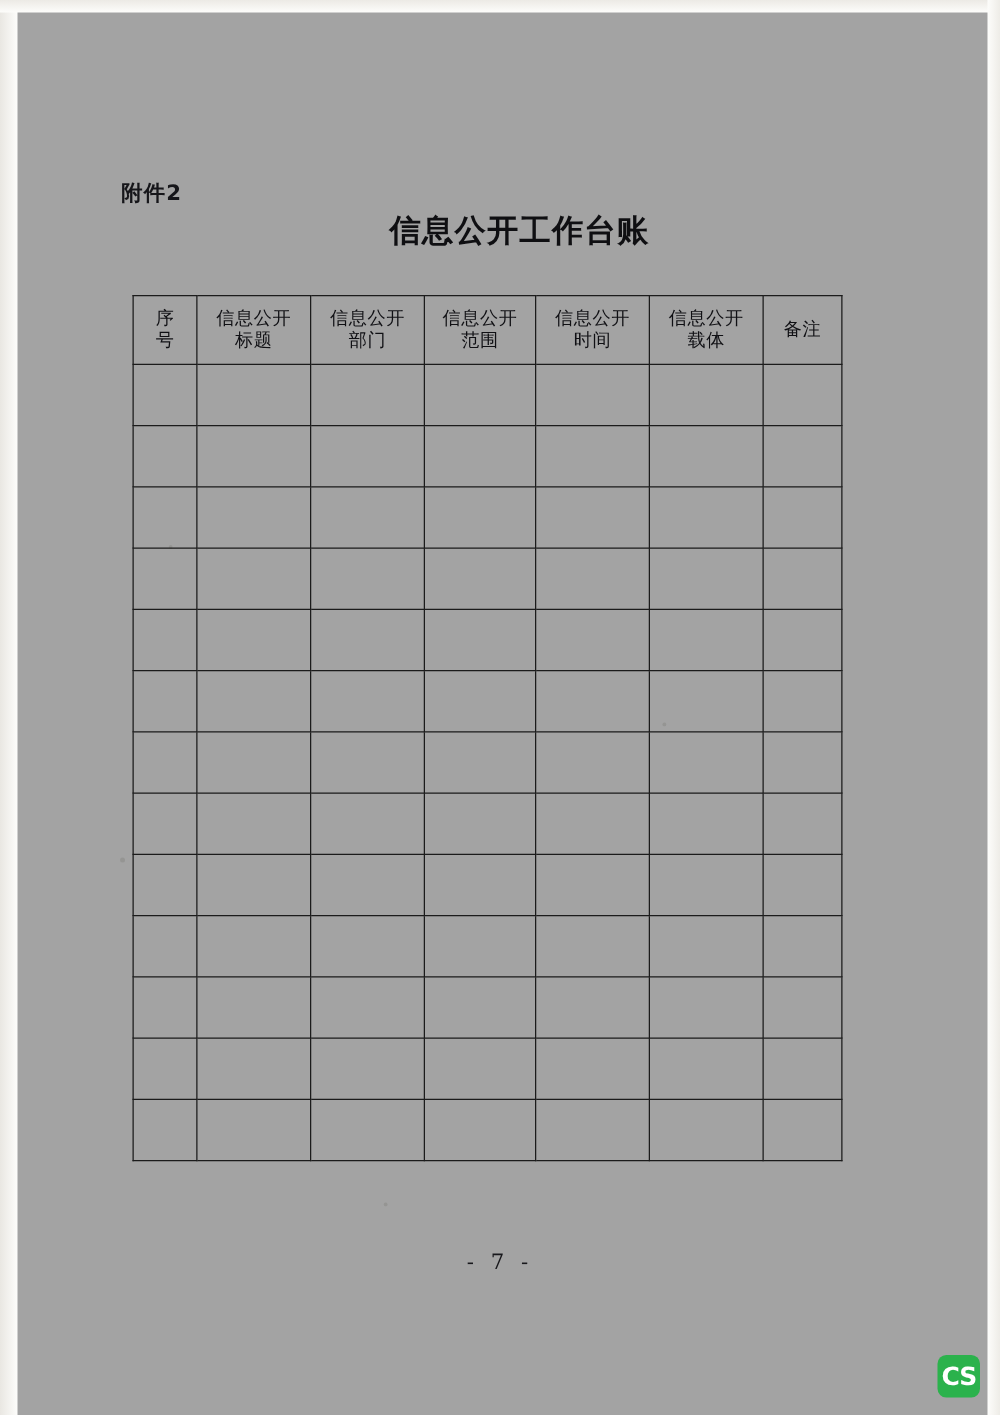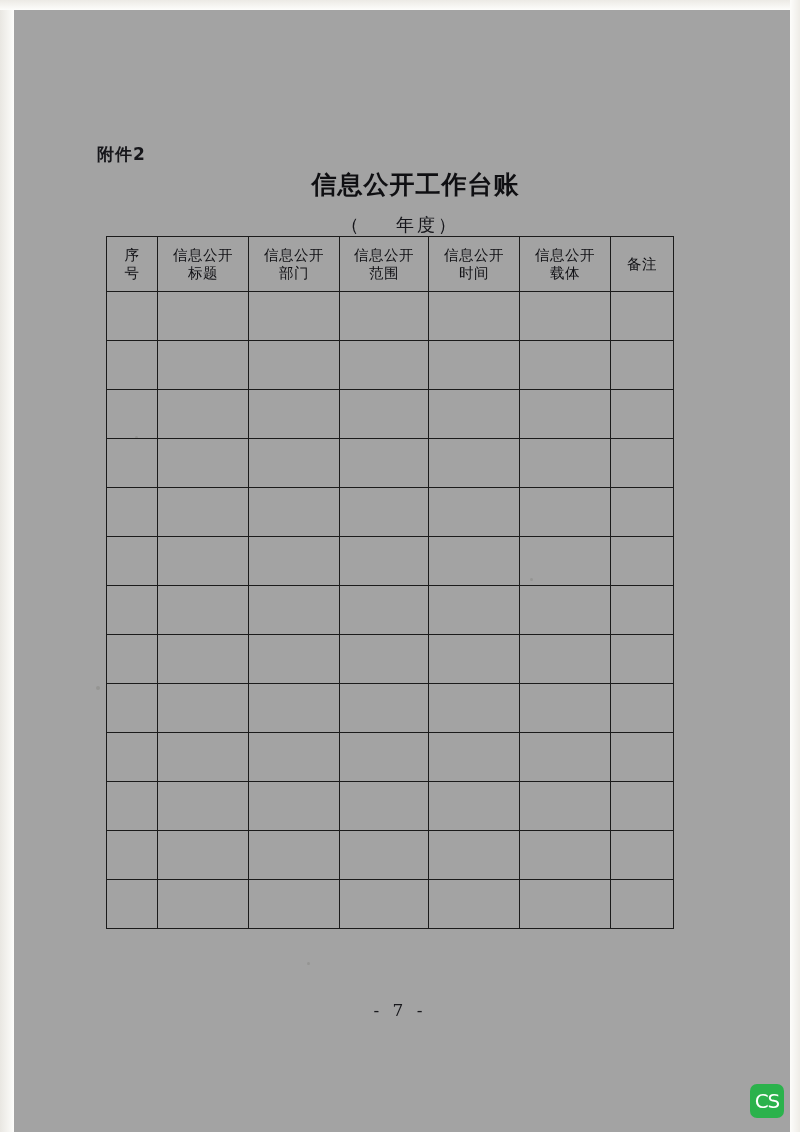--- a/index.html
+++ b/index.html
@@ -134,21 +134,21 @@
     align-items: center;
     gap: 9px;
   }
   .watermark .cs-badge {
     width: 34px;
     height: 34px;
     border-radius: 7px;
     background: #2bb24c;
     color: #ffffff;
     font-size: 20px;
-    font-weight: normal;
+    font-weight: bold;
     display: flex;
     align-items: center;
     justify-content: center;
     font-family: "DejaVu Sans", "Liberation Sans", sans-serif;
     letter-spacing: -1px;
   }
   .watermark .cs-text {
     font-size: 24px;
     font-weight: bold;
     color: #2a2a2e;
@@ -173,23 +173,20 @@
 
   <div class="speck" style="left:135px; top:436px; width:3px; height:3px;"></div>
   <div class="speck" style="left:96px; top:686px; width:4px; height:4px;"></div>
   <div class="speck" style="left:307px; top:962px; width:3px; height:3px;"></div>
   <div class="speck" style="left:530px; top:578px; width:3px; height:3px;"></div>
 
   <div class="attachment-label">附件2</div>
 
   <div class="doc-title">信息公开工作台账</div>
 
-  <div class="doc-subtitle">
-    <span>（</span><span class="gap"></span><span>年度）</span>
-  </div>
 
   <table class="ledger">
     <thead>
       <tr>
         <th style="width:50px">
           <span class="l1">序</span>
           <span class="l2">号</span>
         </th>
         <th style="width:90px">
           <span class="l1">信息公开</span>

